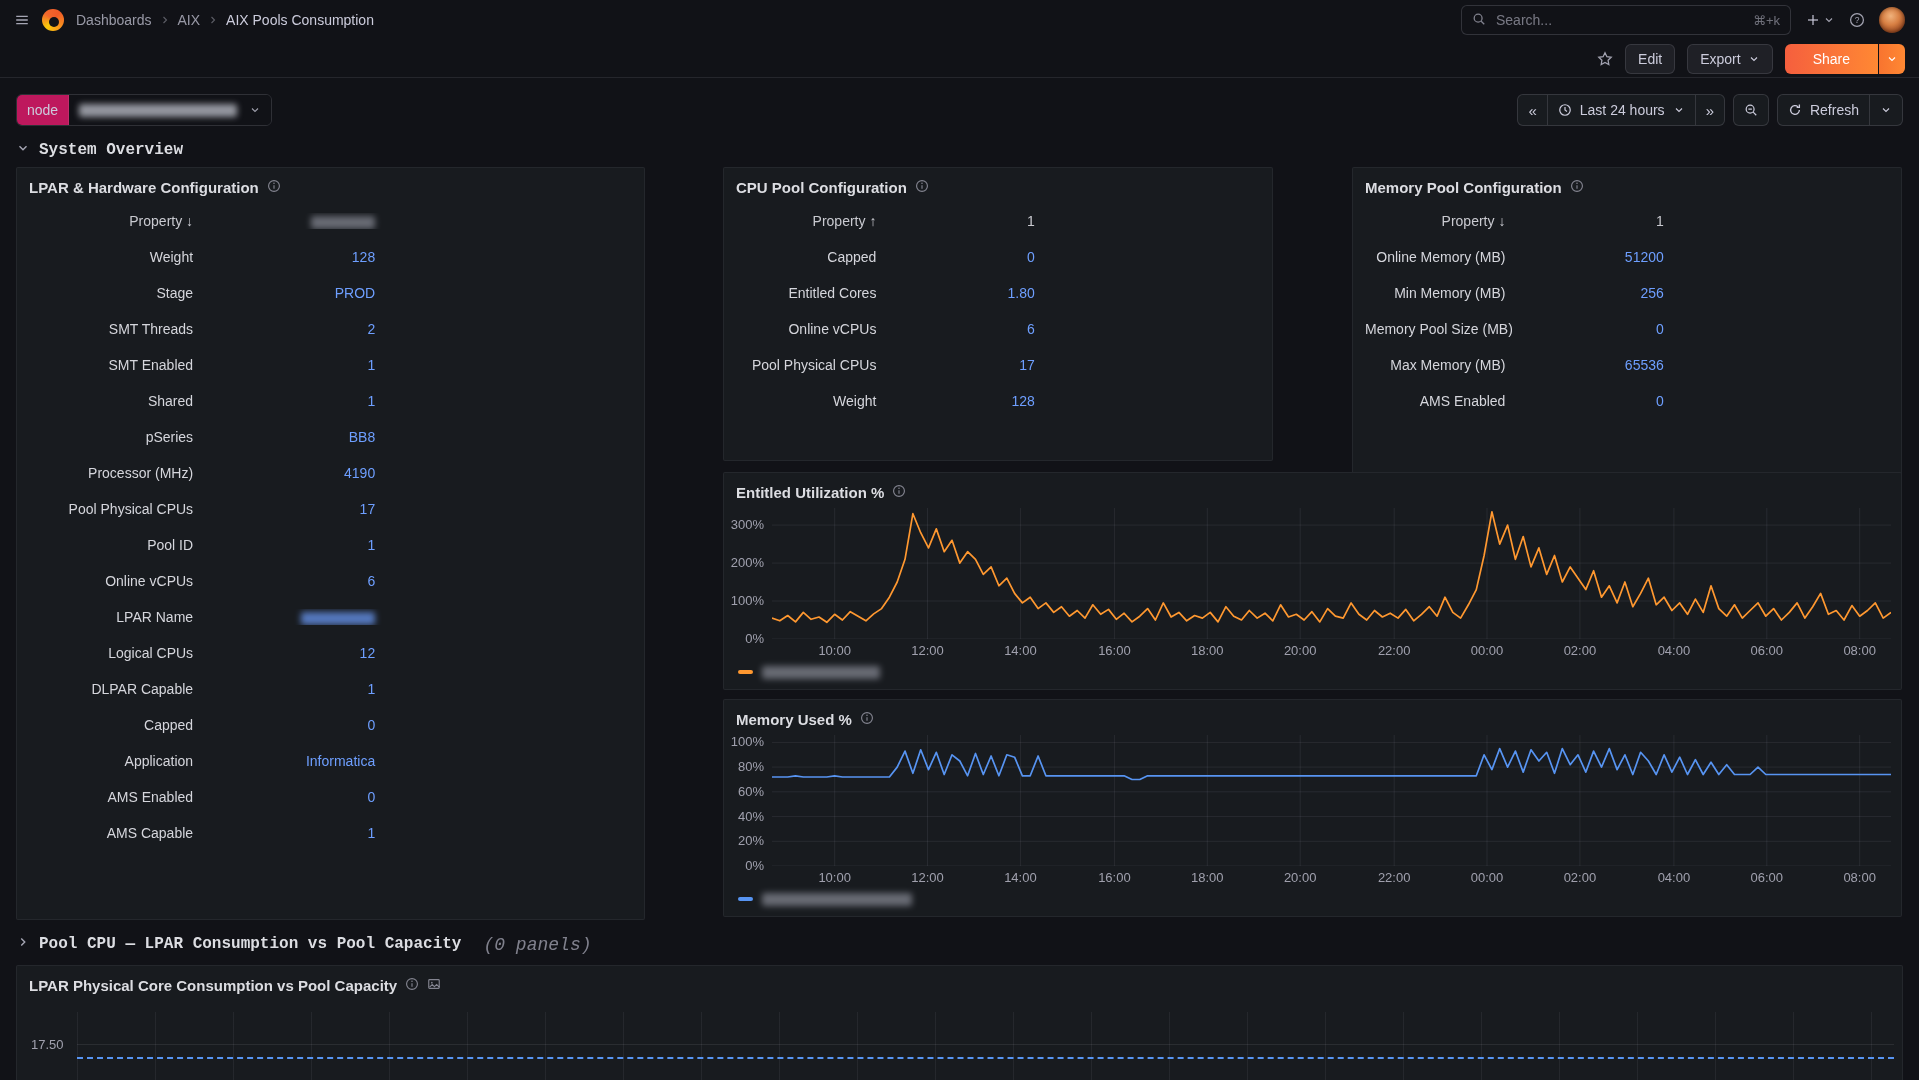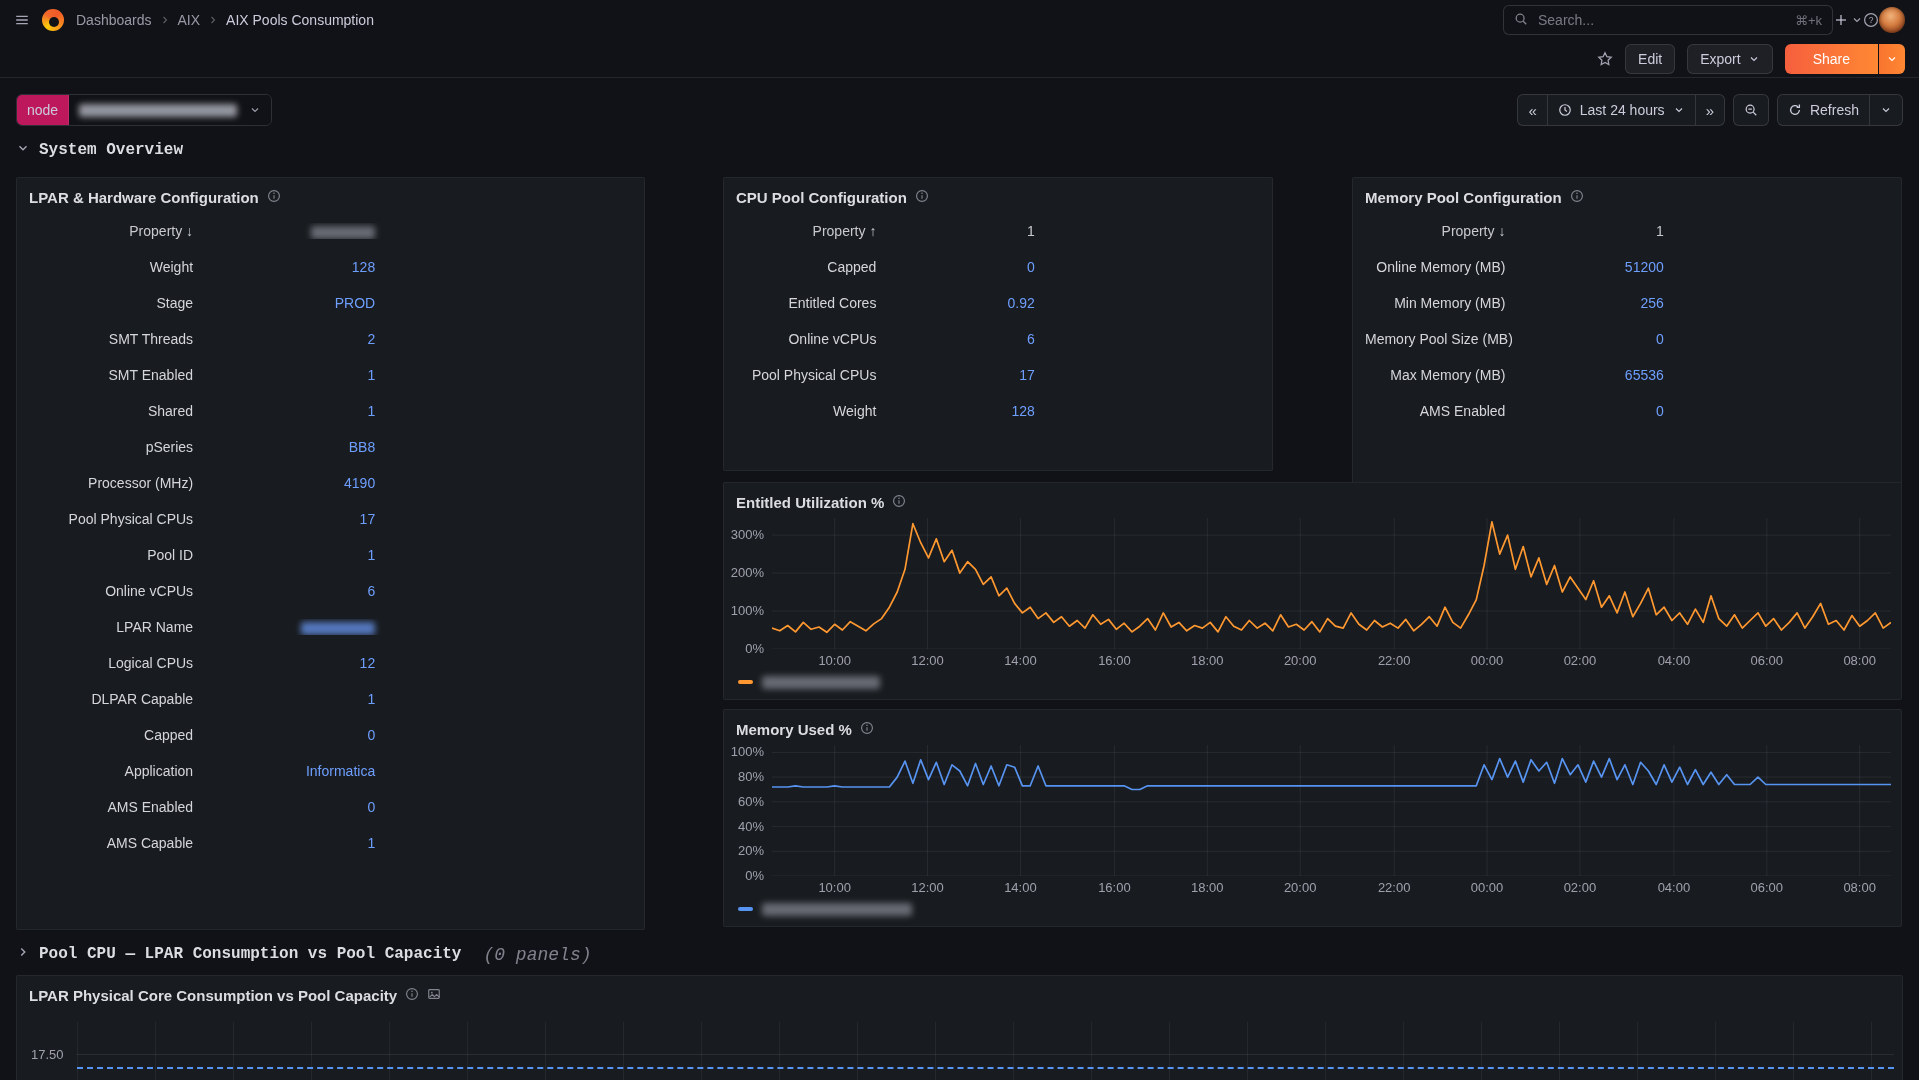--- a/index.html
+++ b/index.html
@@ -17,21 +17,21 @@
   .topnav { height:40px; display:flex; align-items:center; padding:0 14px; gap:12px; background:#111217; }
   .navbtn { color:rgba(204,204,220,.8); cursor:pointer; display:flex; align-items:center; }
   .grafana-logo { position:relative; width:22px; height:22px; border-radius:50%;
     background:conic-gradient(from 220deg,#fbca0a,#f2682c,#f05a28,#f8901e,#fbca0a); }
   .grafana-logo::after { content:""; position:absolute; left:7px; top:8px; width:10px; height:10px;
     border-radius:50%; background:#111217; }
   .breadcrumb { display:flex; align-items:center; gap:7px; }
   .crumb { color:rgba(204,204,220,.72); cursor:pointer; white-space:nowrap; }
   .crumb.current { color:#ccccdc; }
   .crumb-sep { color:rgba(204,204,220,.4); display:flex; }
-  .nav-right { margin-left:auto; display:flex; align-items:center; }
+  .nav-right { margin-left:auto; display:flex; align-items:center; gap:14px; }
   .searchbox { display:flex; align-items:center; gap:8px; width:330px; height:30px; padding:0 10px;
     border:1px solid rgba(204,204,220,.18); border-radius:6px; background:#111217; color:rgba(204,204,220,.6); }
   .searchbox input { flex:1; background:transparent; border:none; outline:none; color:#ccccdc; font:inherit; min-width:0; }
   .searchbox input::placeholder { color:rgba(204,204,220,.55); }
   .search-shortcut { color:rgba(204,204,220,.5); font-size:13px; white-space:nowrap; }
   .iconbtn { display:flex; align-items:center; gap:2px; color:rgba(204,204,220,.78); cursor:pointer; }
   .avatar { width:26px; height:26px; border-radius:50%; cursor:pointer;
     background:radial-gradient(circle at 45% 35%, #f0b27c 0%, #d77f43 40%, #9a4b22 72%, #5f2c14 100%);
     box-shadow: inset 0 0 4px rgba(0,0,0,.45); }
 
@@ -248,21 +248,21 @@
 <div class="row-header">
   <span class="chev">
     <svg class="ico-sm" viewBox="0 0 16 16">
         <path d="M4 6l4 4 4-4" fill="none" stroke="currentColor" stroke-width="1.6"></path>
       </svg>
   </span>
   <span class="row-title">System Overview</span>
 </div>
 
 <div class="dash">
-  <div class="grid-overview" style="margin-top:12px;">
+  <div class="grid-overview" style="margin-top:2px;">
 
     <div class="panel" style="left:0;top:0;width:629px;height:753px;">
       <div class="panel-header">
         <span class="panel-title">LPAR &amp; Hardware Configuration</span>
         <span class="info-ico">
           <svg class="ico-sm" viewBox="0 0 16 16">
               <circle cx="8" cy="8" r="6.2" fill="none" stroke="currentColor" stroke-width="1.3"></circle>
               <line x1="8" y1="7" x2="8" y2="11" stroke="currentColor" stroke-width="1.3"></line>
               <circle cx="8" cy="4.8" r=".9" fill="currentColor"></circle>
             </svg>
@@ -364,21 +364,21 @@
           <div class="cell">1</div>
         </div>
         <div>
 
         <div class="t-row">
             <div class="cell label">Capped</div>
             <div class="cell value"><span class="val-inner">0</span></div>
           </div>
             <div class="t-row">
             <div class="cell label">Entitled Cores</div>
-            <div class="cell value"><span class="val-inner">0.92</span></div>
+            <div class="cell value"><span class="val-inner">1.80</span></div>
           </div>
             <div class="t-row">
             <div class="cell label">Online vCPUs</div>
             <div class="cell value"><span class="val-inner">6</span></div>
           </div>
             <div class="t-row">
             <div class="cell label">Pool Physical CPUs</div>
             <div class="cell value"><span class="val-inner">17</span></div>
           </div>
             <div class="t-row">

